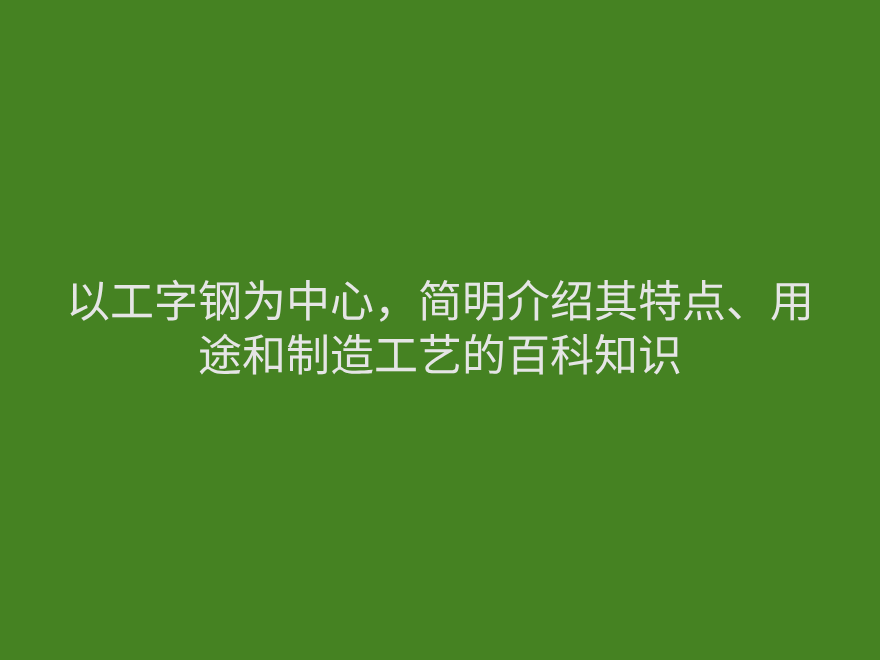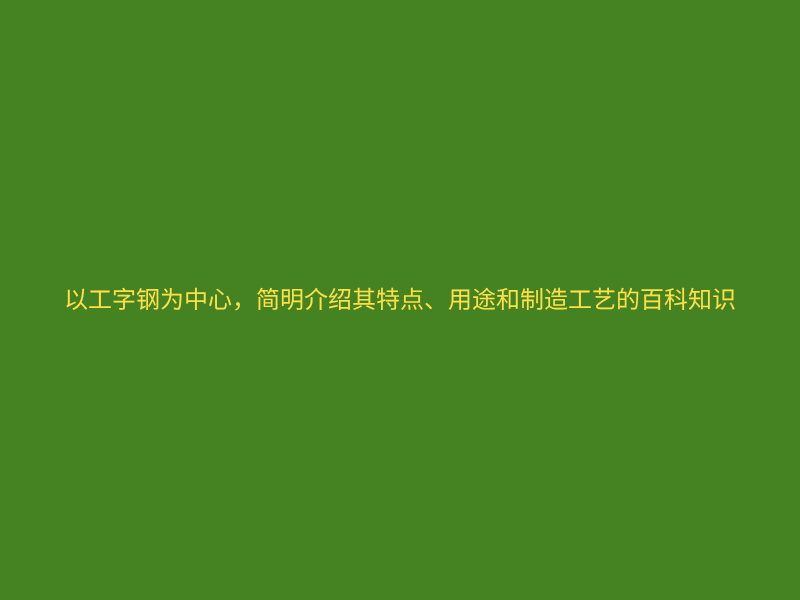--- a/index.html
+++ b/index.html
@@ -32,23 +32,23 @@
   .headline-block {
     width: 700px;
     margin: 0 auto;
     padding: 0;
     text-align: center;
   }
 
   .headline {
     margin: 0;
     padding: 0;
-    color: #fde047;
+    color: #e5e5e5;
     font-family: "DejaVu Sans", "Liberation Sans", sans-serif;
-    font-size: 24px;
+    font-size: 40px;
     font-weight: 400;
     line-height: 49px;
     letter-spacing: 0px;
     text-align: center;
     word-break: break-all;
     white-space: normal;
   }
 </style>
 </head>
 <body>

